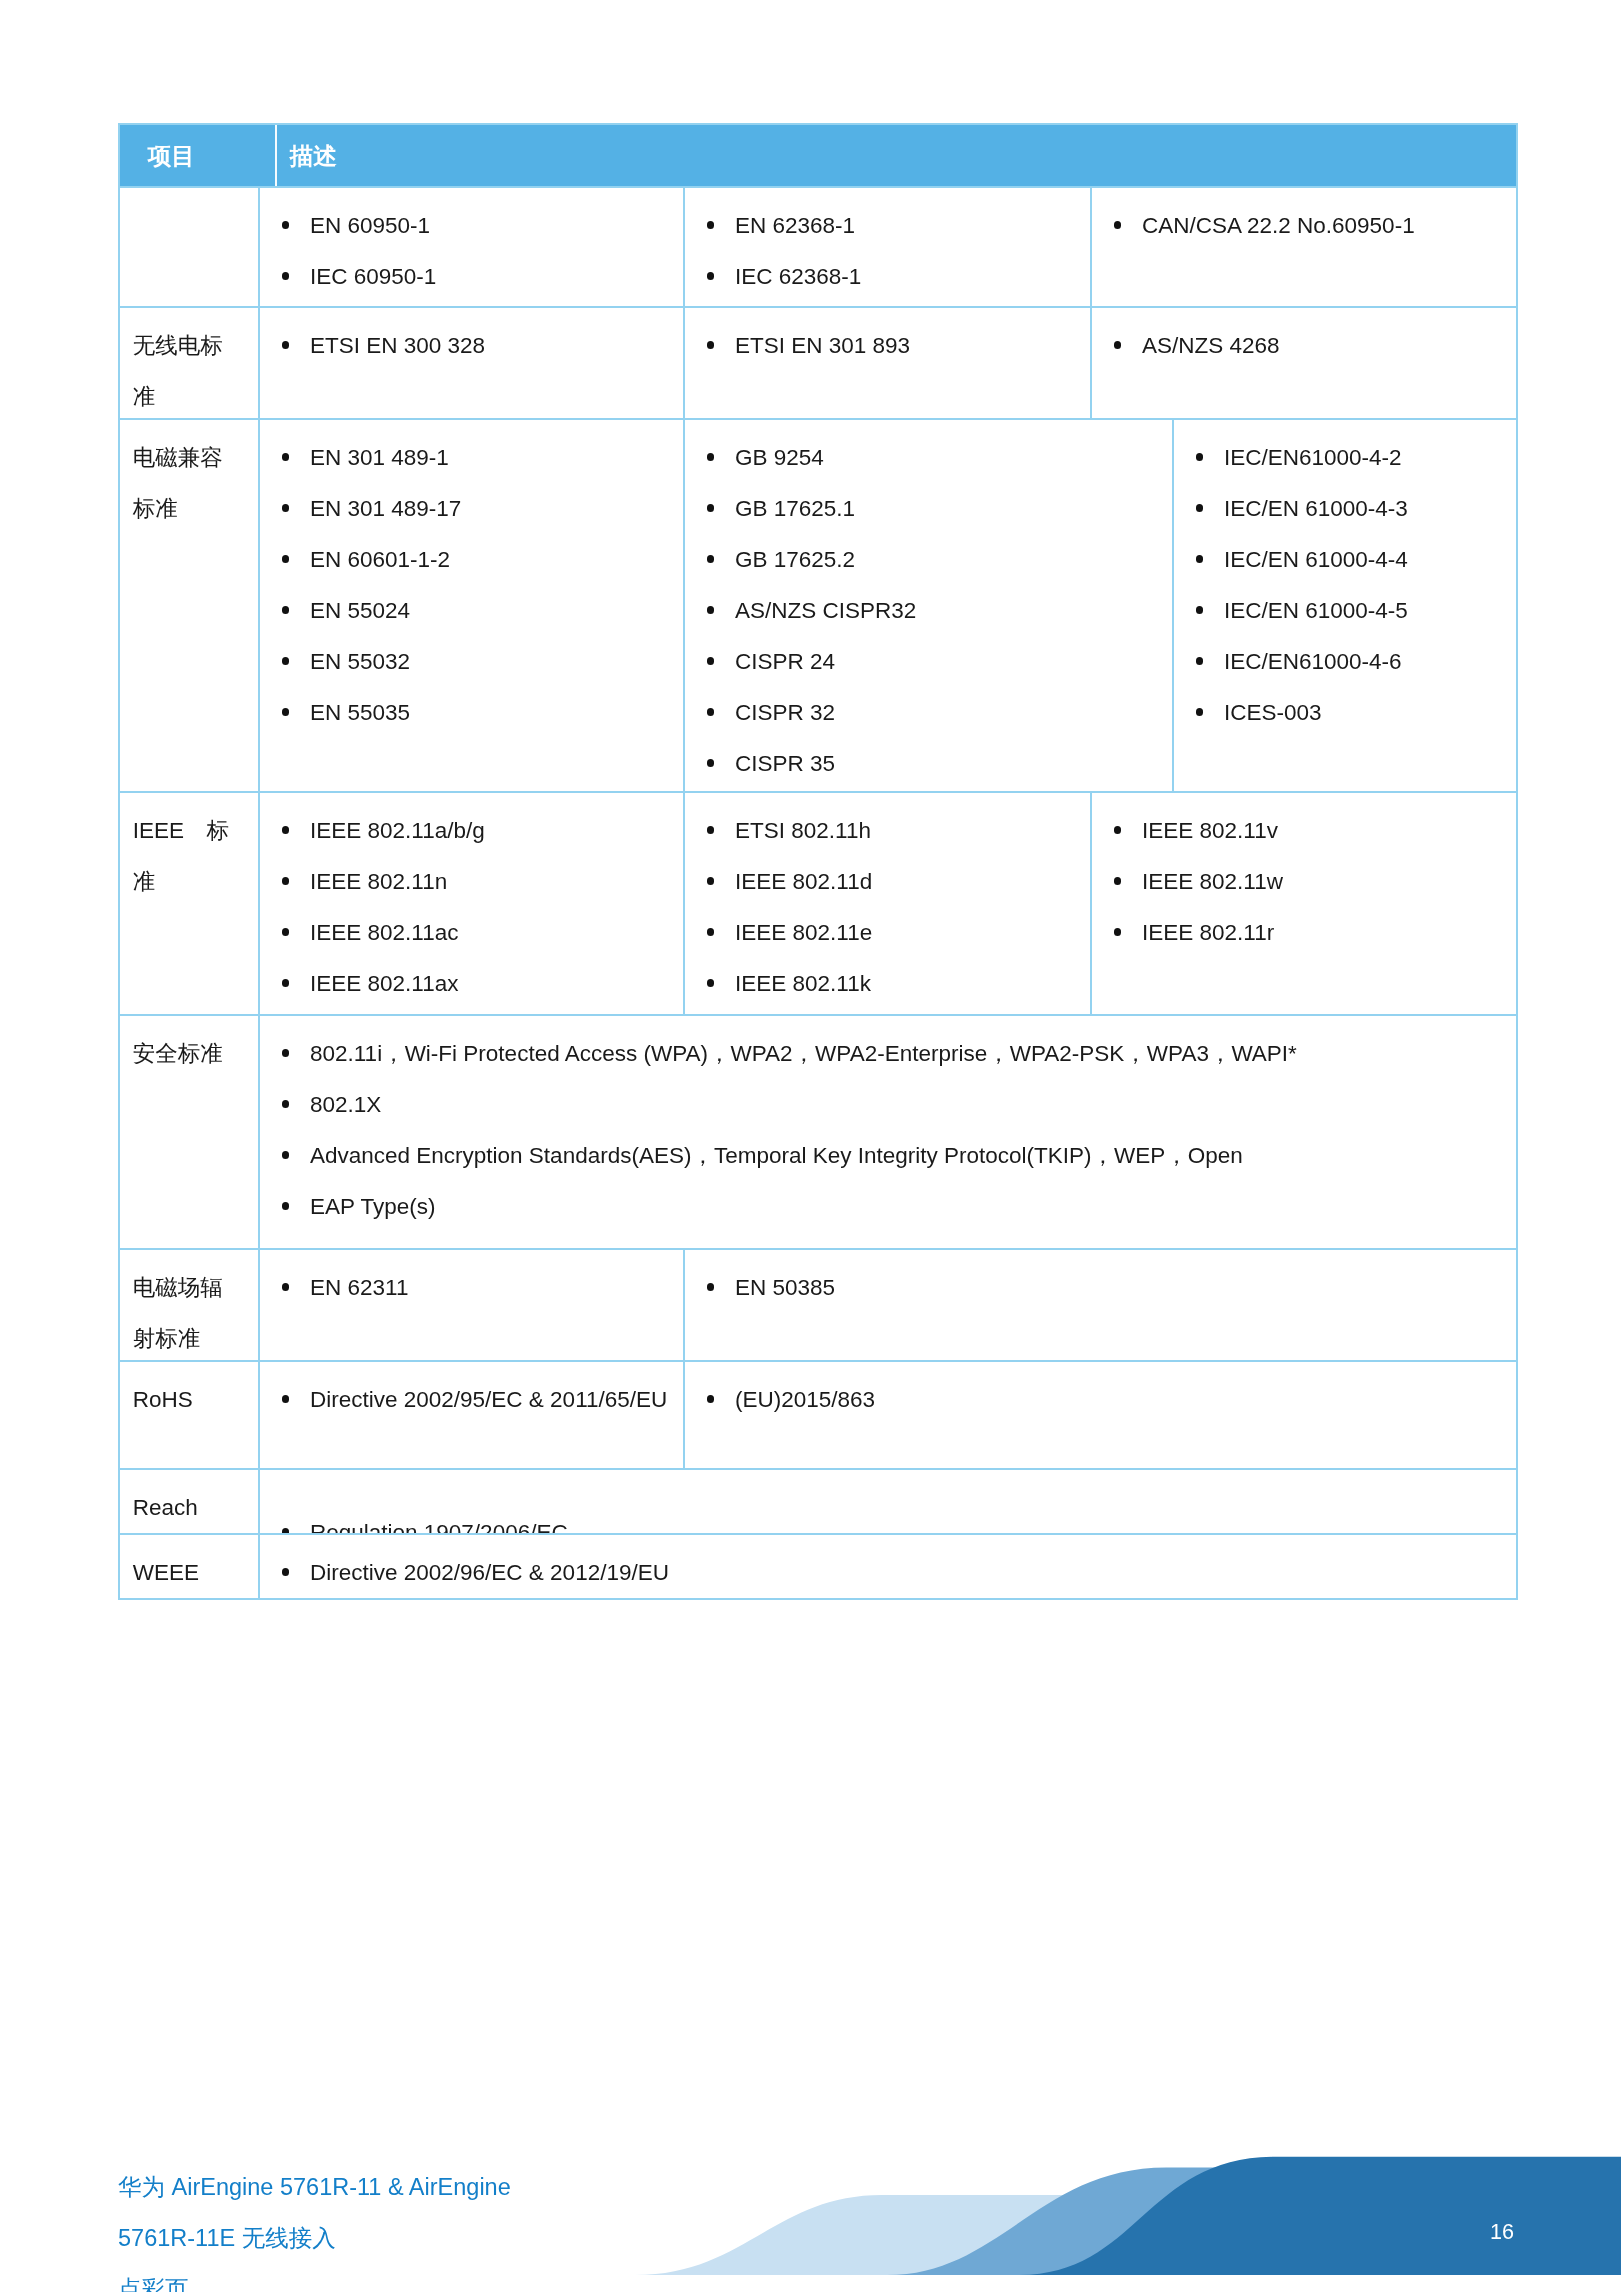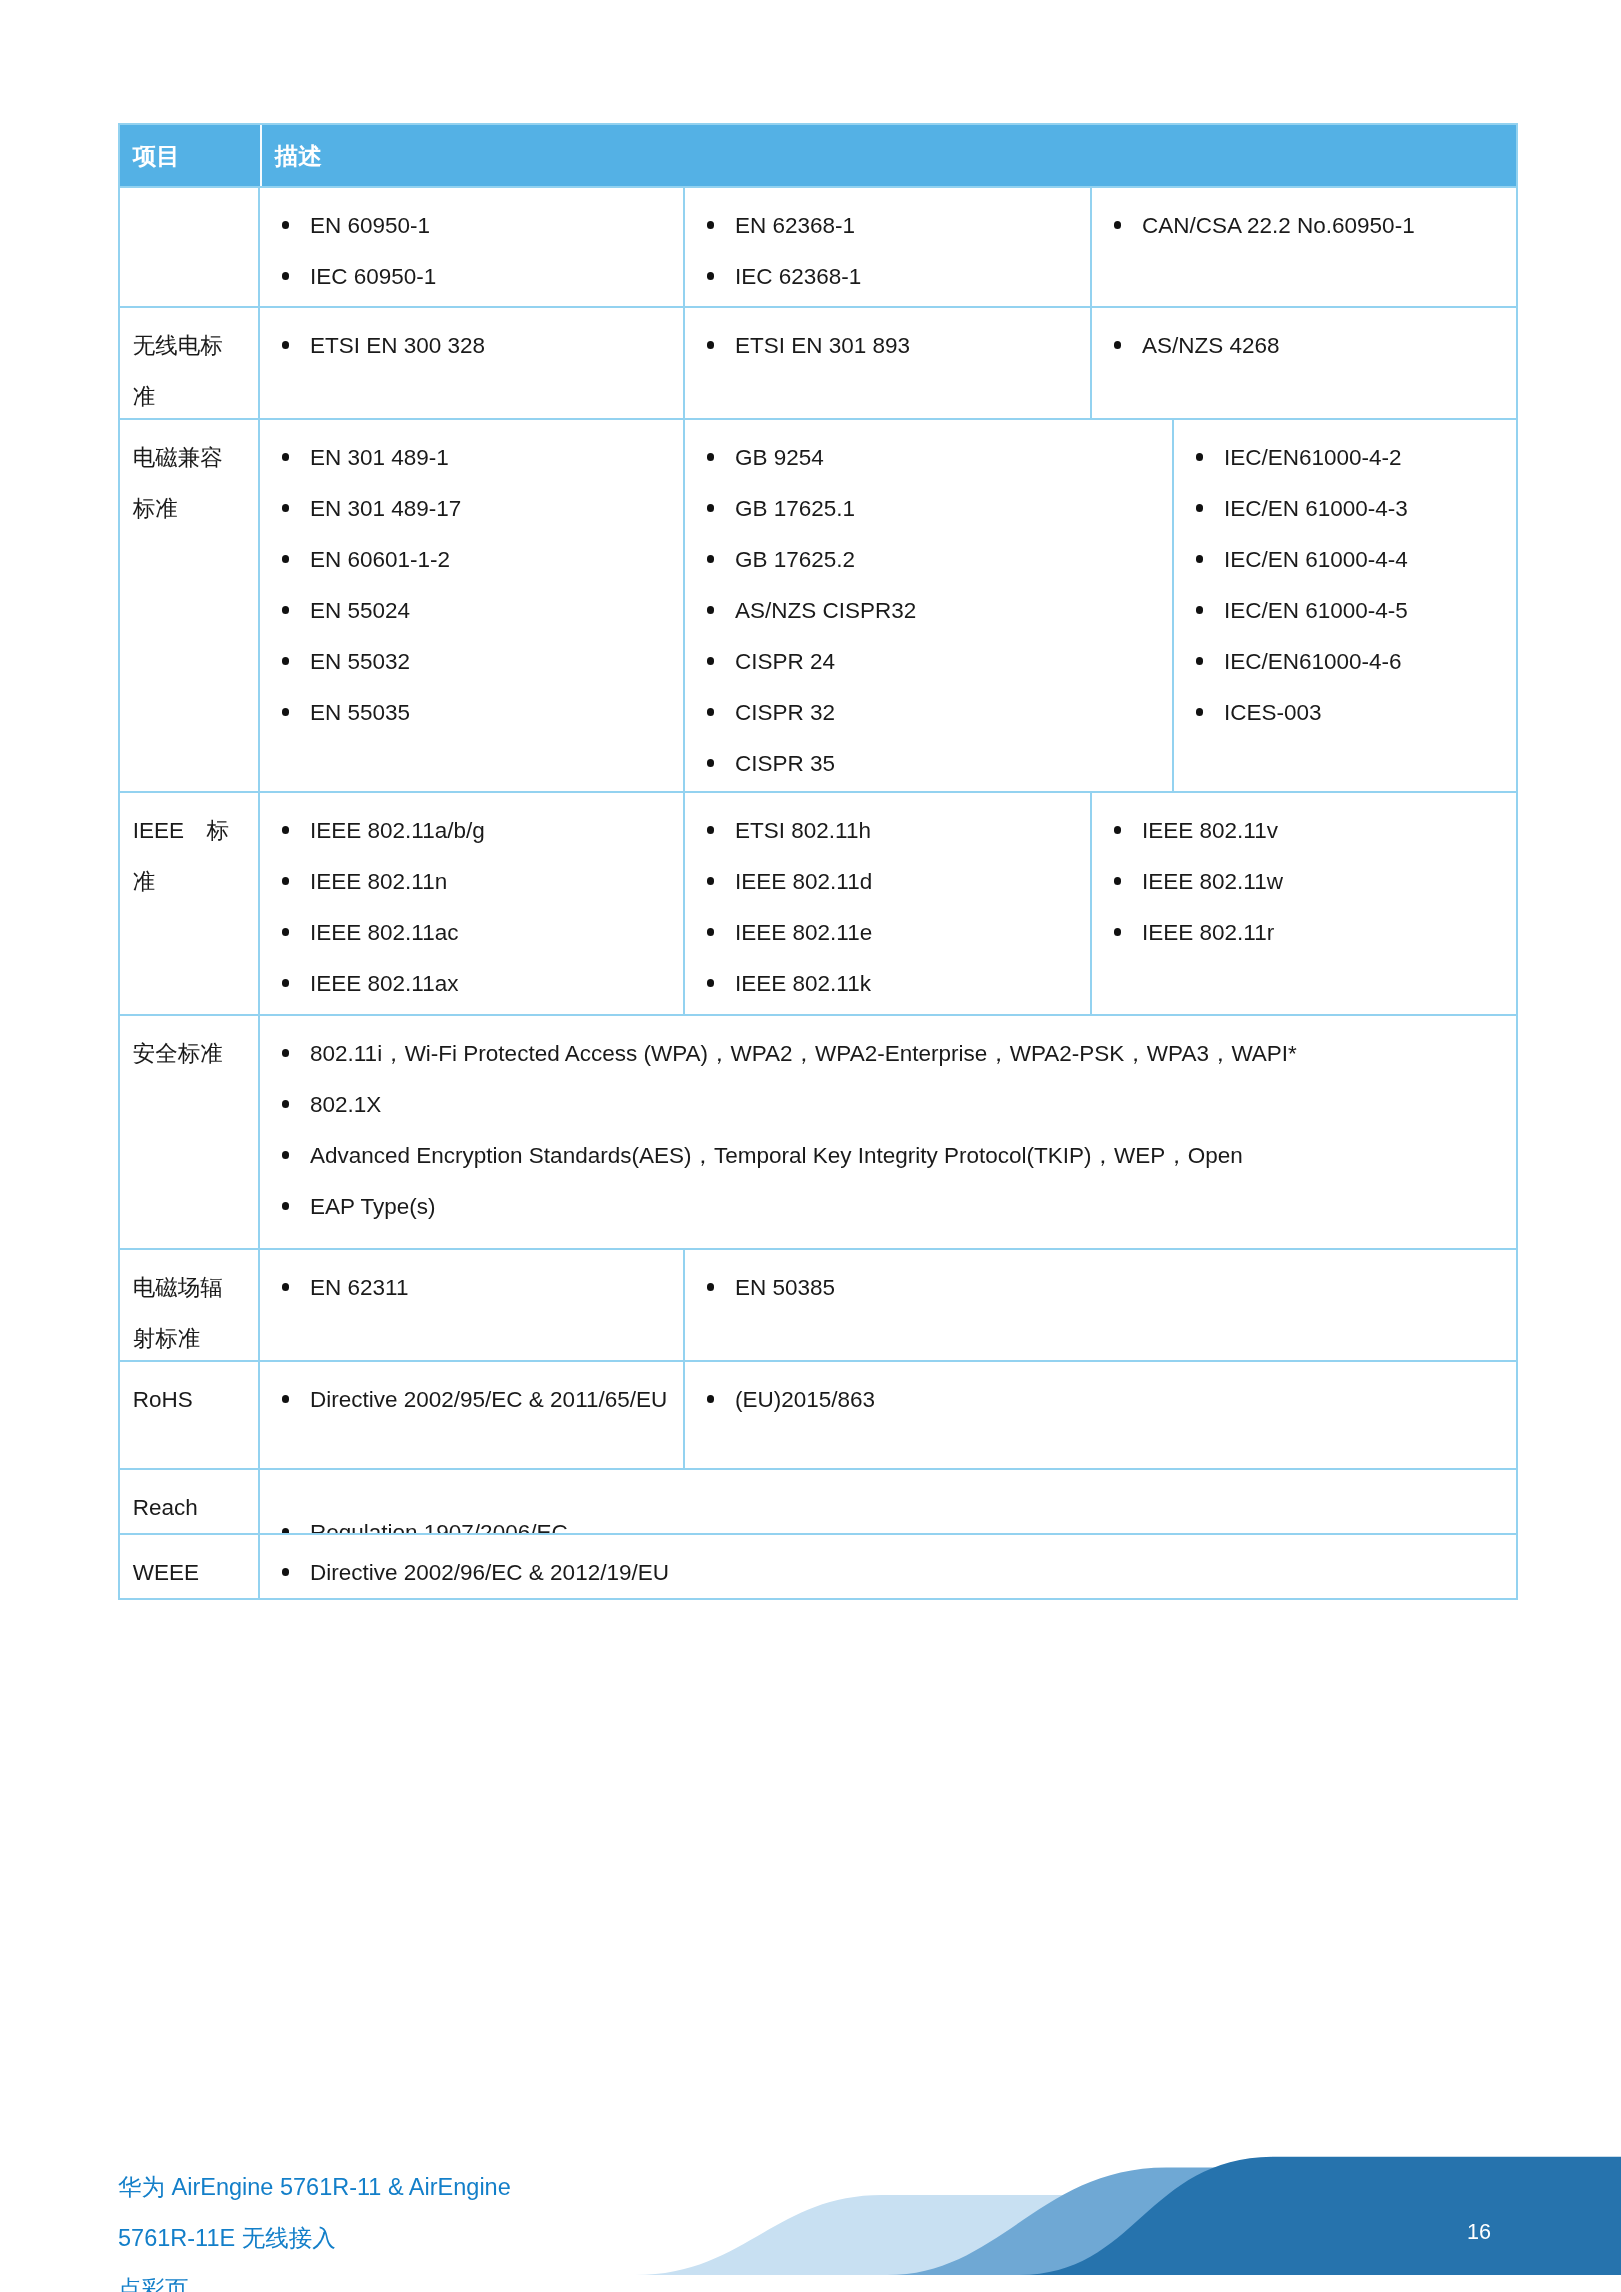--- a/index.html
+++ b/index.html
@@ -25,21 +25,21 @@
   .tbl{
     position:absolute;left:118px;top:123px;
     width:1400px;
     border:2px solid var(--border);
   }
   .thead{
     display:flex;height:61px;
     background:var(--accent);
     color:#ffffff;font-weight:bold;font-size:23.5px;
   }
-  .th-label{width:140px;display:flex;align-items:center;padding-left:12.7px;}
+  .th-label{width:140px;display:flex;align-items:center;padding-left:12.7px;margin-left:15px;}
   .th-desc{flex:1;display:flex;align-items:center;padding-left:12.7px;border-left:2px solid rgba(255,255,255,.95);}
   .trow{display:flex;border-top:2px solid var(--border);background:#fff;}
   .tlabel{
     width:140px;flex:0 0 140px;
     border-right:2px solid var(--border);
     padding:11.8px 19.6px 0 12.7px;
     font-size:22.5px;line-height:51px;
   }
   .tdesc{flex:1;display:flex;}
   .tcol{padding:11.8px 15.7px 0 21.6px;overflow:hidden;}
@@ -54,21 +54,21 @@
   .footer-title{
     position:absolute;left:118px;top:2162px;width:461px;
     color:var(--title);font-size:23.5px;line-height:51px;
   }
   .wave{position:absolute;left:0;top:2151px;width:1621px;height:129px;display:block;}
   .wave .p-pale{fill:var(--wave-pale);}
   .wave .p-med{fill:var(--wave-med);}
   .wave .p-dark{fill:var(--wave-dark);}
   .pageno{
     position:absolute;left:1467px;top:2218px;width:47px;
-    text-align:left;color:#ffffff;font-size:21.6px;line-height:27.4px;
+    text-align:right;color:#ffffff;font-size:21.6px;line-height:27.4px;
   }
 </style>
 </head>
 <body>
 
 <div class="page">
 
   <div class="tbl">
     <div class="thead">
       <div class="th-label">项目</div>

